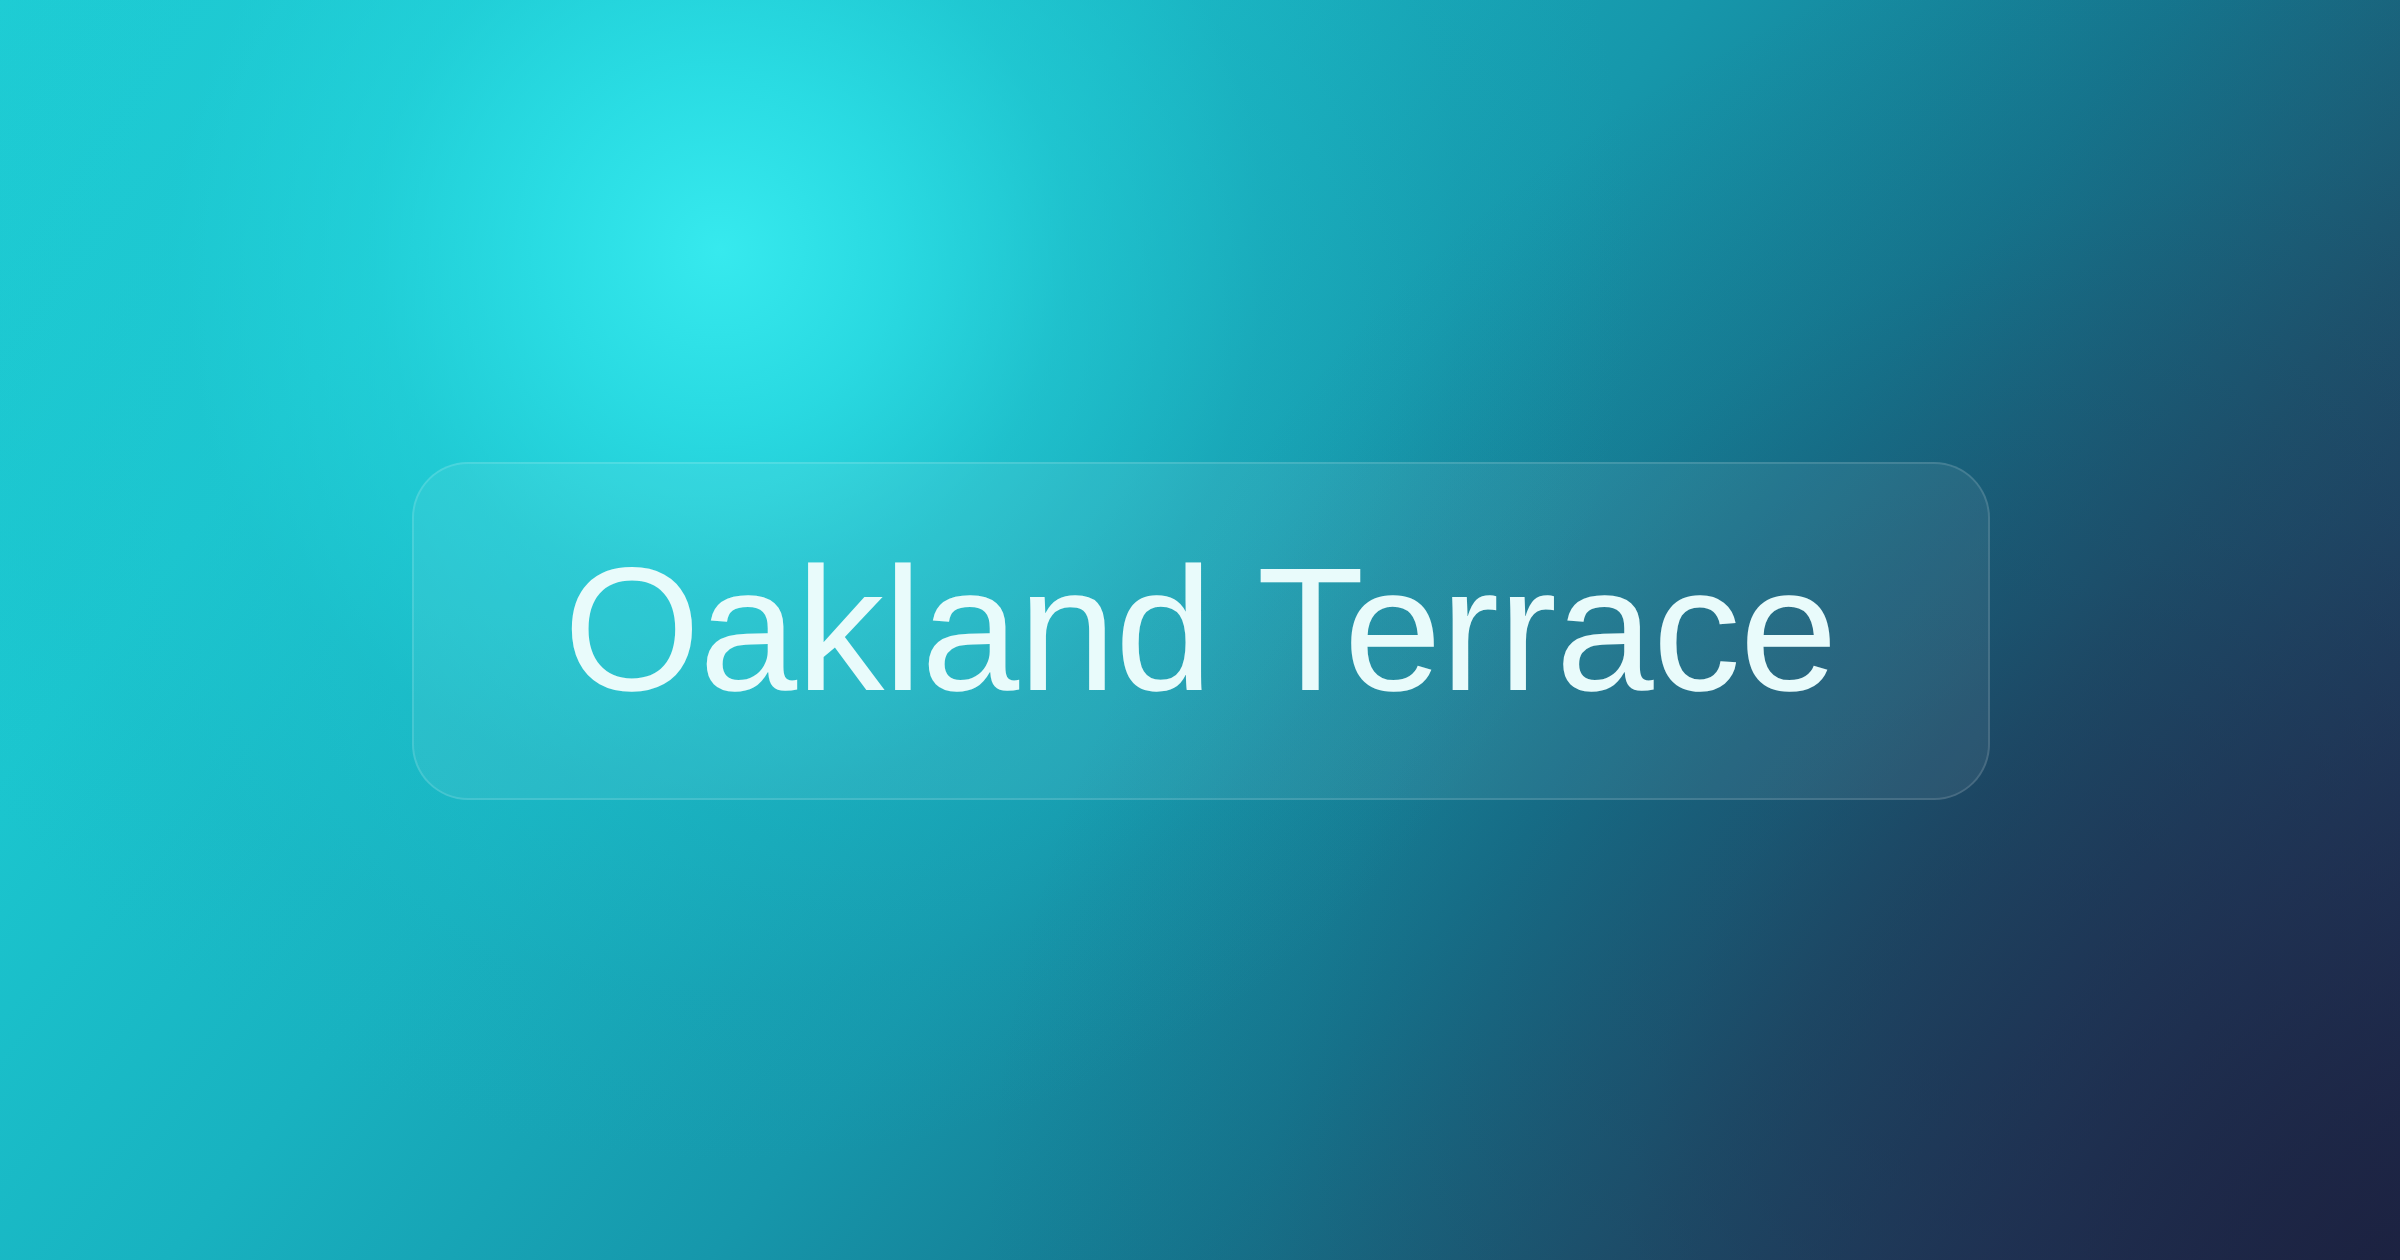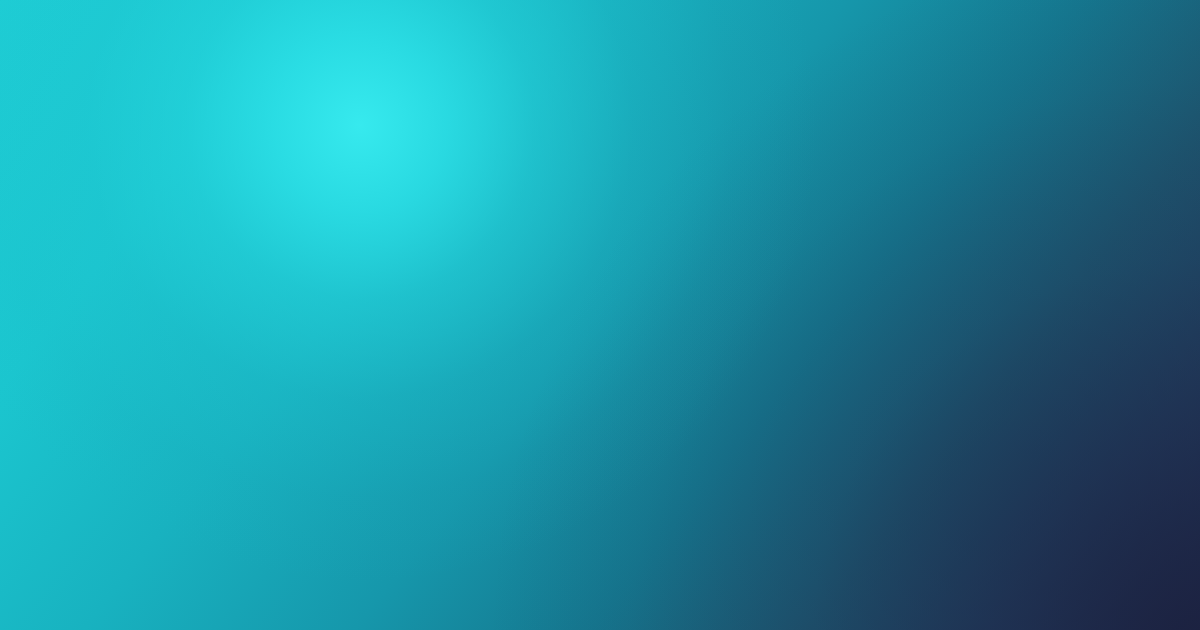--- a/index.html
+++ b/index.html
@@ -96,14 +96,17 @@
 </style>
 </head>
 <body>
 
 <div class="og-canvas">
 
   <div class="bg-base"></div>
   <div class="bg-glow"></div>
   <div class="bg-shade"></div>
 
+  <div class="title-card">
+    <div class="title-text">Oakland Terrace</div>
+  </div>
 
 </div>
 
 </body></html>

